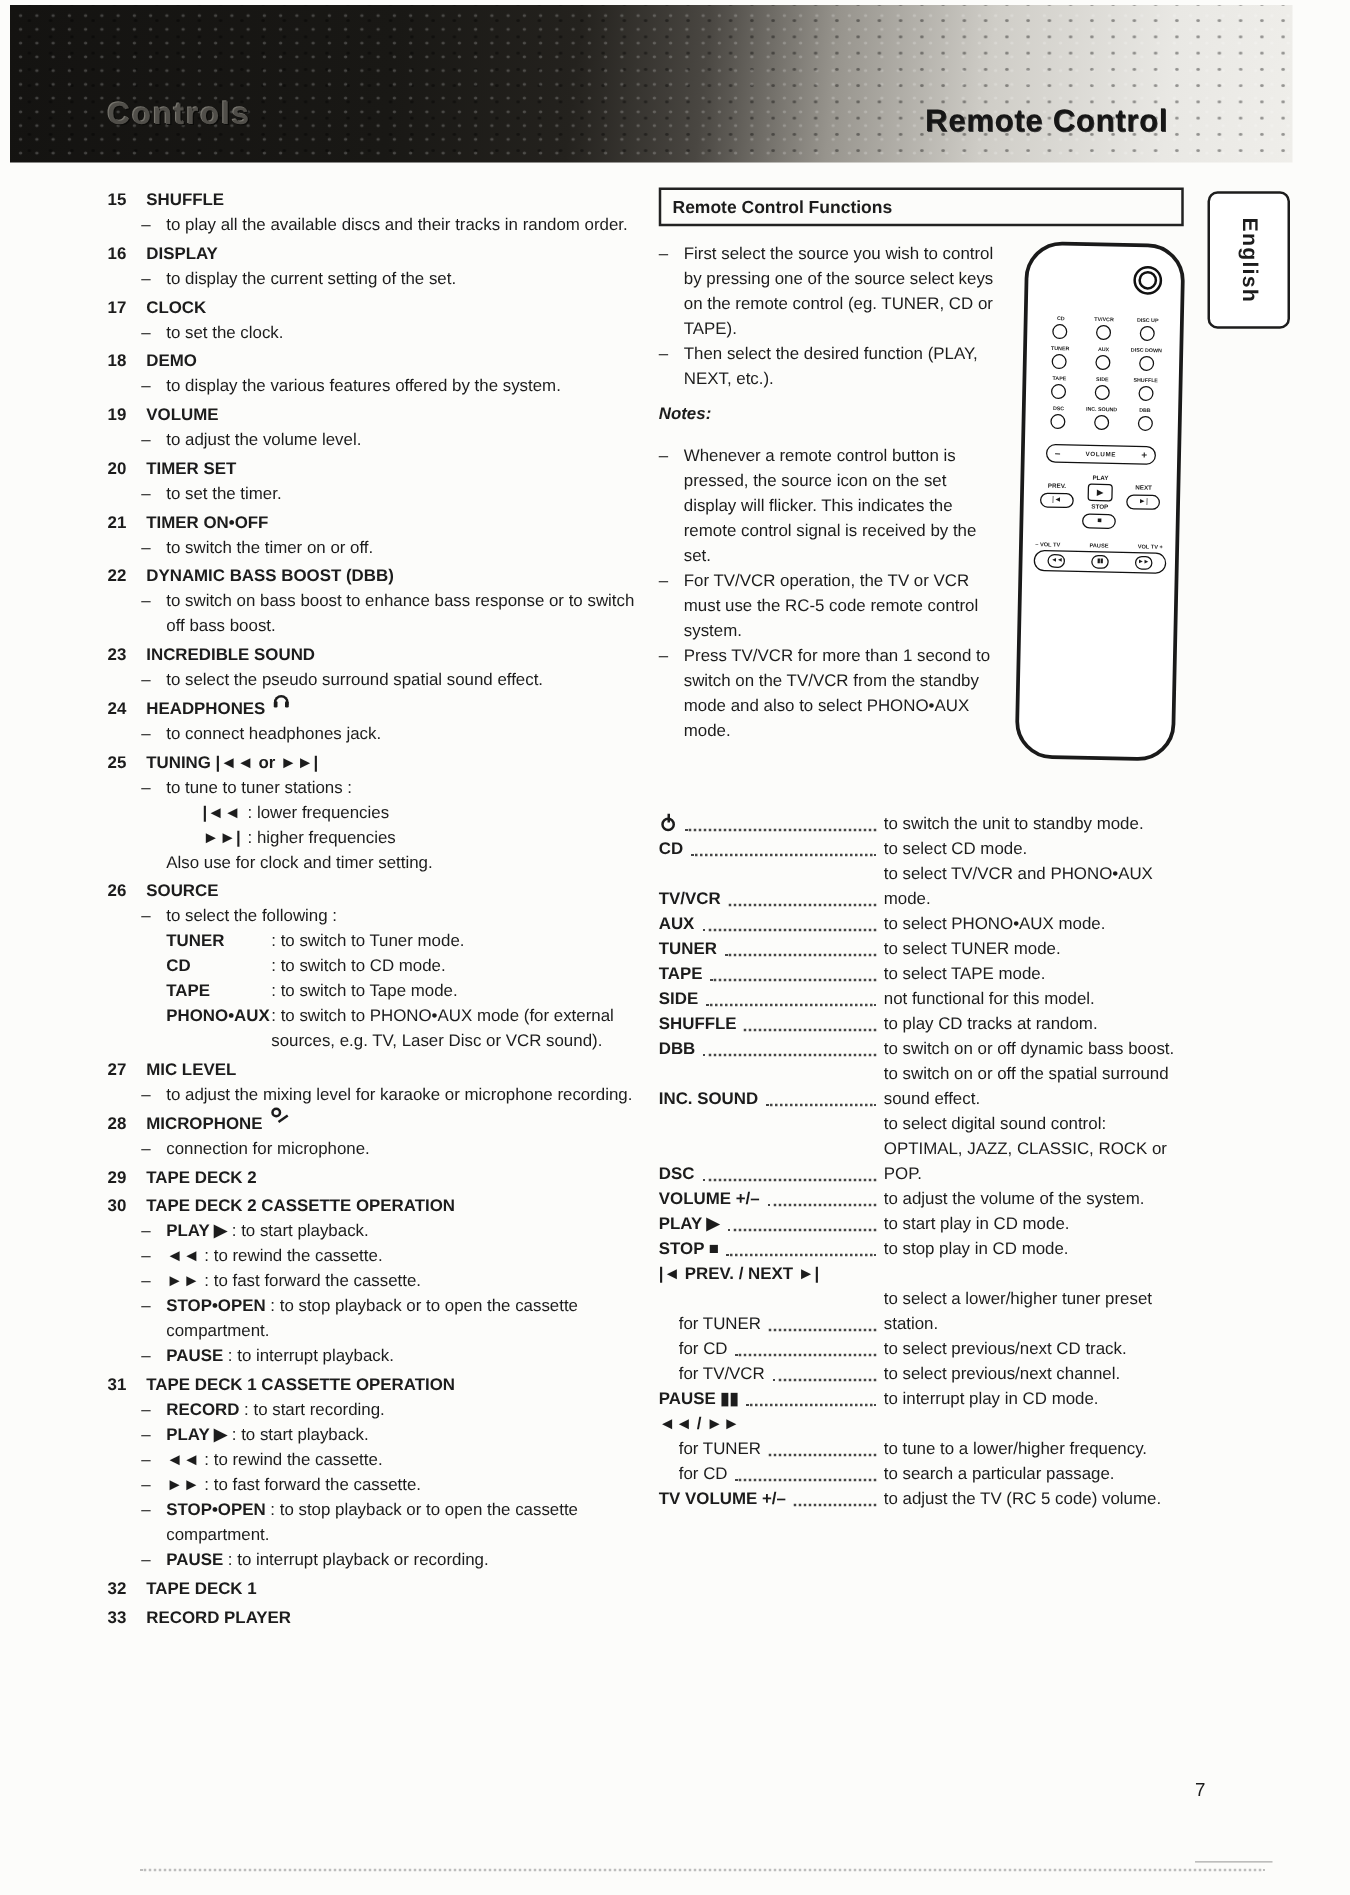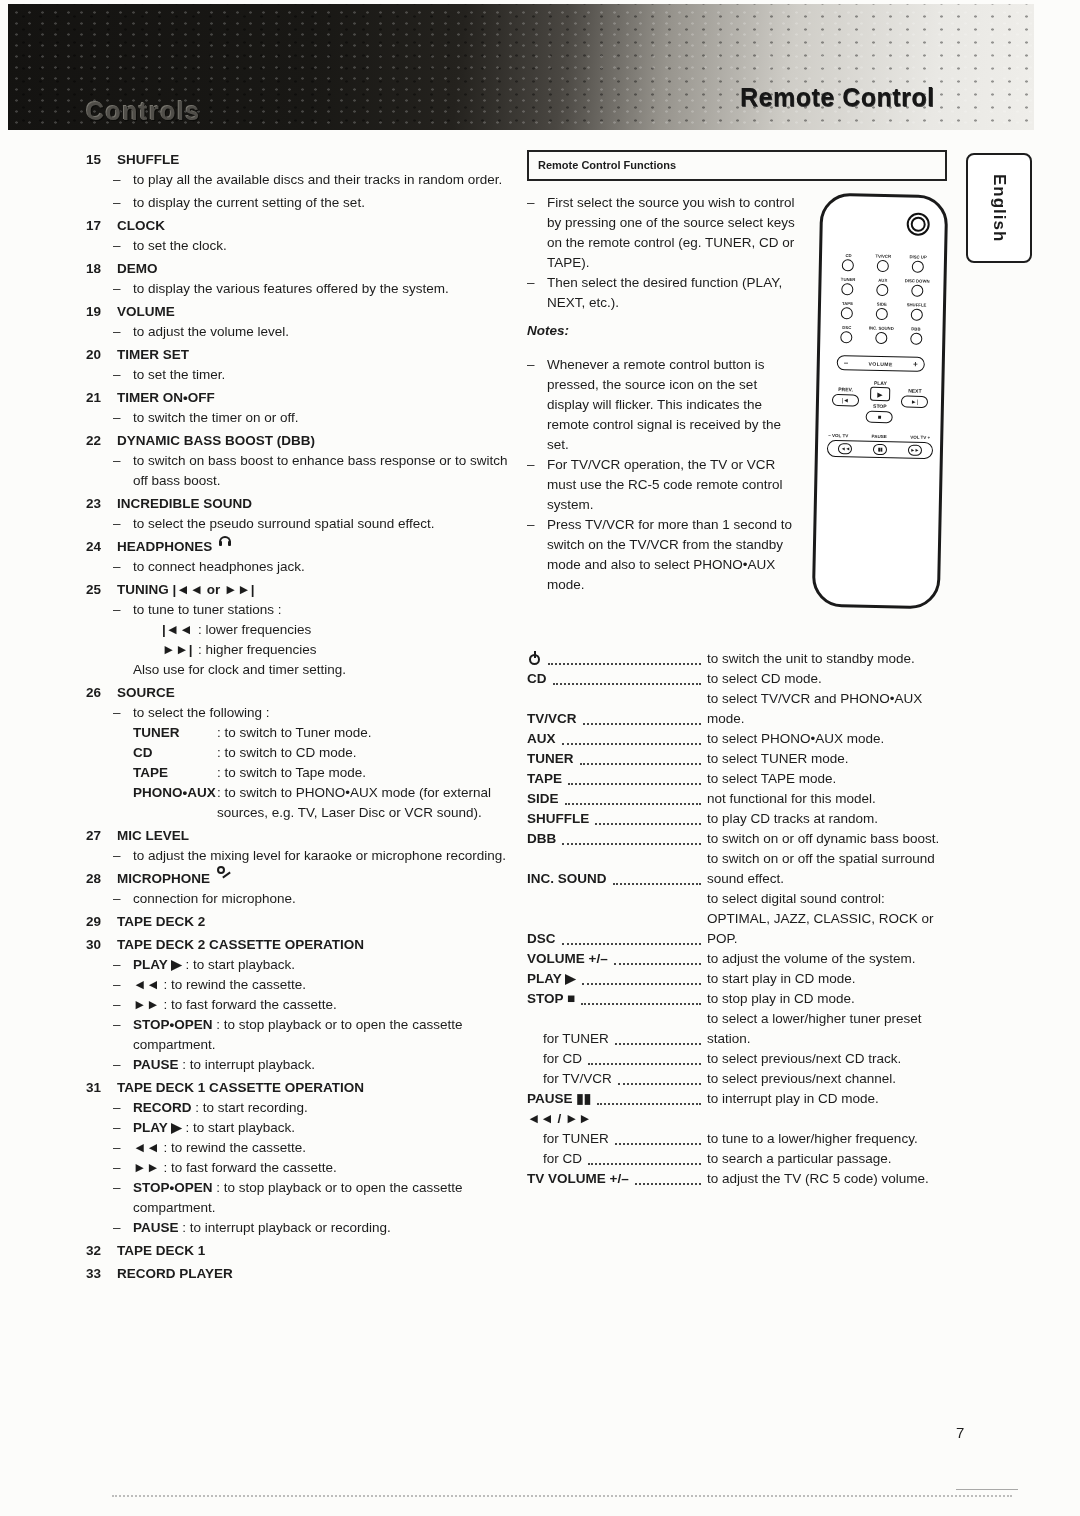--- a/index.html
+++ b/index.html
@@ -20,21 +20,21 @@
   }
   .banner::before {
     content:""; position:absolute; inset:0;
     background-image:
       radial-gradient(rgba(255,255,255,0.20) 1px, transparent 1.7px),
       radial-gradient(rgba(0,0,0,0.38) 1px, transparent 1.9px);
     background-size:13px 11px, 17px 13px;
     background-position:2px 3px, 7px 6px;
   }
   .controls-label {
-    position:absolute; left:78px; bottom:4px;
+    position:absolute; left:78px; bottom:24px;
     font-size:25px; font-weight:bold; letter-spacing:1.5px;
     color:#504e49;
     text-shadow:1px 1px 0 #0c0c0a, -1px -1px 0 #76746d;
   }
   .banner-title {
     position:absolute; left:732px; bottom:18px;
     font-size:25px; font-weight:bold; letter-spacing:0.5px;
     color:#161616; text-shadow:0.6px 0.6px 0 #3b3b3b;
   }
 
@@ -75,21 +75,21 @@
   .microphone-icon { width:8px; height:8px; border:2px solid #1c1c1c; border-radius:50%; top:-3px; }
   .microphone-icon::after { content:""; position:absolute; width:9px; height:2px; background:#1c1c1c; right:-8px; bottom:-4px; transform:rotate(-35deg); }
 
   
   .right-col {
     position:absolute; left:527px; top:150px; width:424px;
     font-size:13.5px; line-height:20px;
   }
   .box-title {
     width:420px; border:2px solid #222; padding:3px 9px 4px;
-    font-weight:bold; font-size:11px; margin-bottom:12px;
+    font-weight:bold; font-size:14px; margin-bottom:12px;
   }
   .intro, .notes { width:272px; }
   .row { display:flex; }
   .notes-label { font-style:italic; font-weight:bold; margin:8px 0 14px; }
 
   .fn-list { margin-top:54px; width:424px; }
   .fn-row { display:flex; align-items:flex-end; }
   .fn-left { display:flex; width:180px; flex:none; align-items:flex-end; }
   .fn-term { font-weight:bold; white-space:pre; }
   .fn-sub .fn-term { font-weight:normal; padding-left:16px; }
@@ -148,20 +148,24 @@
         <div class="item-head">
           <span class="num">15</span>
           <span class="title">SHUFFLE</span>
         </div>
         <div class="detail">
           <span class="dash">–</span>
           <span class="txt">to play all the available discs and their tracks in random order.</span>
         </div>
       </div>
       <div class="item">
+        <div class="item-head">
+          <span class="num">16</span>
+          <span class="title">DISPLAY</span>
+        </div>
         <div class="detail">
           <span class="dash">–</span>
           <span class="txt">to display the current setting of the set.</span>
         </div>
       </div>
       <div class="item">
         <div class="item-head">
           <span class="num">17</span>
           <span class="title">CLOCK</span>
         </div>
@@ -506,20 +510,21 @@
           </span>
           <span class="fn-def">to start play in CD mode.</span>
         </div>
         <div class="fn-row">
           <span class="fn-left">
             <span class="fn-term">STOP ■</span>
             <span class="fn-leader"></span>
           </span>
           <span class="fn-def">to stop play in CD mode.</span>
         </div>
+        <div class="fn-row fn-header">|◄ PREV. / NEXT ►|</div>
         <div class="fn-row fn-sub">
           <span class="fn-left">
             <span class="fn-term">for TUNER</span>
             <span class="fn-leader"></span>
           </span>
           <span class="fn-def">to select a lower/higher tuner preset station.</span>
         </div>
         <div class="fn-row fn-sub">
           <span class="fn-left">
             <span class="fn-term">for CD</span>

